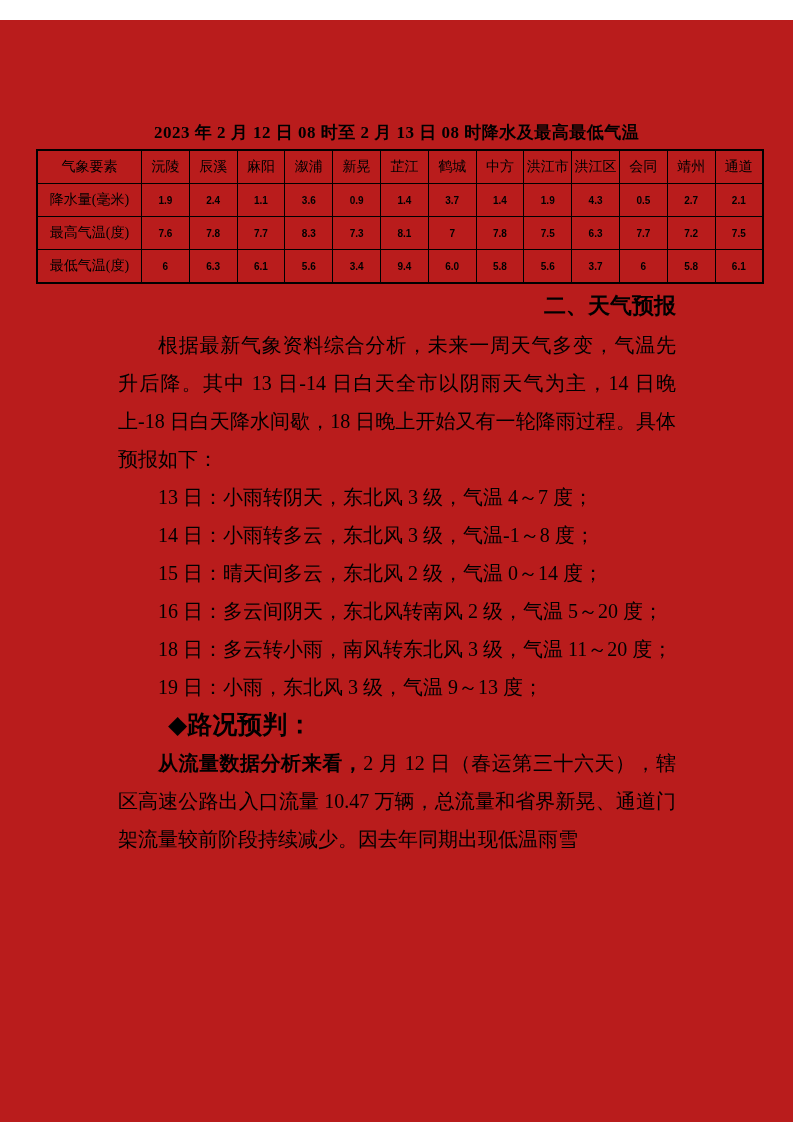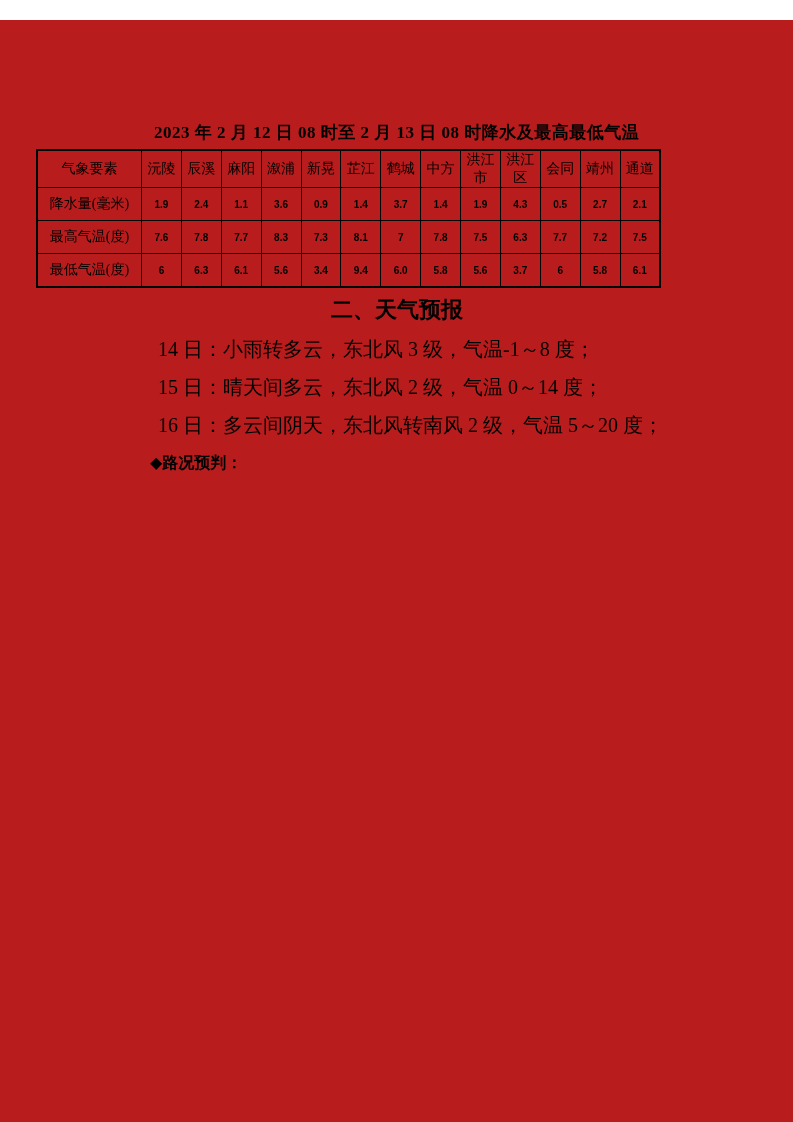--- a/index.html
+++ b/index.html
@@ -22,21 +22,21 @@
   .table-title {
     text-align: center;
     font-weight: bold;
     font-size: 17px;
     line-height: 20px;
     margin: 0 0 6px 0;
     letter-spacing: 0.5px;
   }
   table.weather {
     border-collapse: collapse;
-    width: 625px;
+    width: 728px;
     table-layout: fixed;
     border: 2px solid #000;
   }
   table.weather td {
     border: 1px solid #000;
     text-align: center;
     vertical-align: middle;
     height: 32px;
     padding: 0 1px;
     overflow: hidden;
@@ -56,30 +56,30 @@
     margin: 4px 81px 0 82px;
     font-size: 20px;
     line-height: 38px;
     text-align: justify;
   }
   .section-heading {
     font-size: 22px;
     font-weight: bold;
     margin: 0 0 2px 0;
     line-height: 36px;
-    text-align: center;
+    text-align: right;
   }
   .body-text p {
     margin: 0;
     text-indent: 2em;
   }
   .road-heading {
     font-weight: bold;
     text-indent: 2em;
-    font-size: 16px;
+    font-size: 25px;
   }
   .lead-bold { font-weight: bold; }
 </style>
 </head>
 <body>
 
 <div class="page">
 
   <div class="table-title">2023 年 2 月 12 日 08 时至 2 月 13 日 08 时降水及最高最低气温</div>
 
@@ -150,25 +150,30 @@
           <td class="val">5.8</td>
           <td class="val">6.1</td>
         </tr>
       </tbody>
   </table>
 
   <div class="body-text">
 
     <div class="section-heading">二、天气预报</div>
 
+    <p>根据最新气象资料综合分析，未来一周天气多变，气温先升后降。其中 13 日-14 日白天全市以阴雨天气为主，14 日晚上-18 日白天降水间歇，18 日晚上开始又有一轮降雨过程。具体预报如下：</p>
 
     <div>
 
+    <p>13 日：小雨转阴天，东北风 3 级，气温 4～7 度；</p>
         <p>14 日：小雨转多云，东北风 3 级，气温-1～8 度；</p>
         <p>15 日：晴天间多云，东北风 2 级，气温 0～14 度；</p>
         <p>16 日：多云间阴天，东北风转南风 2 级，气温 5～20 度；</p>
+        <p>18 日：多云转小雨，南风转东北风 3 级，气温 11～20 度；</p>
+        <p>19 日：小雨，东北风 3 级，气温 9～13 度；</p>
       </div>
 
     <p class="road-heading">◆路况预判：</p>
 
+    <p><span class="lead-bold">从流量数据分析来看，</span><span>2 月 12 日（春运第三十六天），辖区高速公路出入口流量 10.47 万辆，总流量和省界新晃、通道门架流量较前阶段持续减少。因去年同期出现低温雨雪</span></p>
 
   </div>
 </div>
 
 </body></html>

